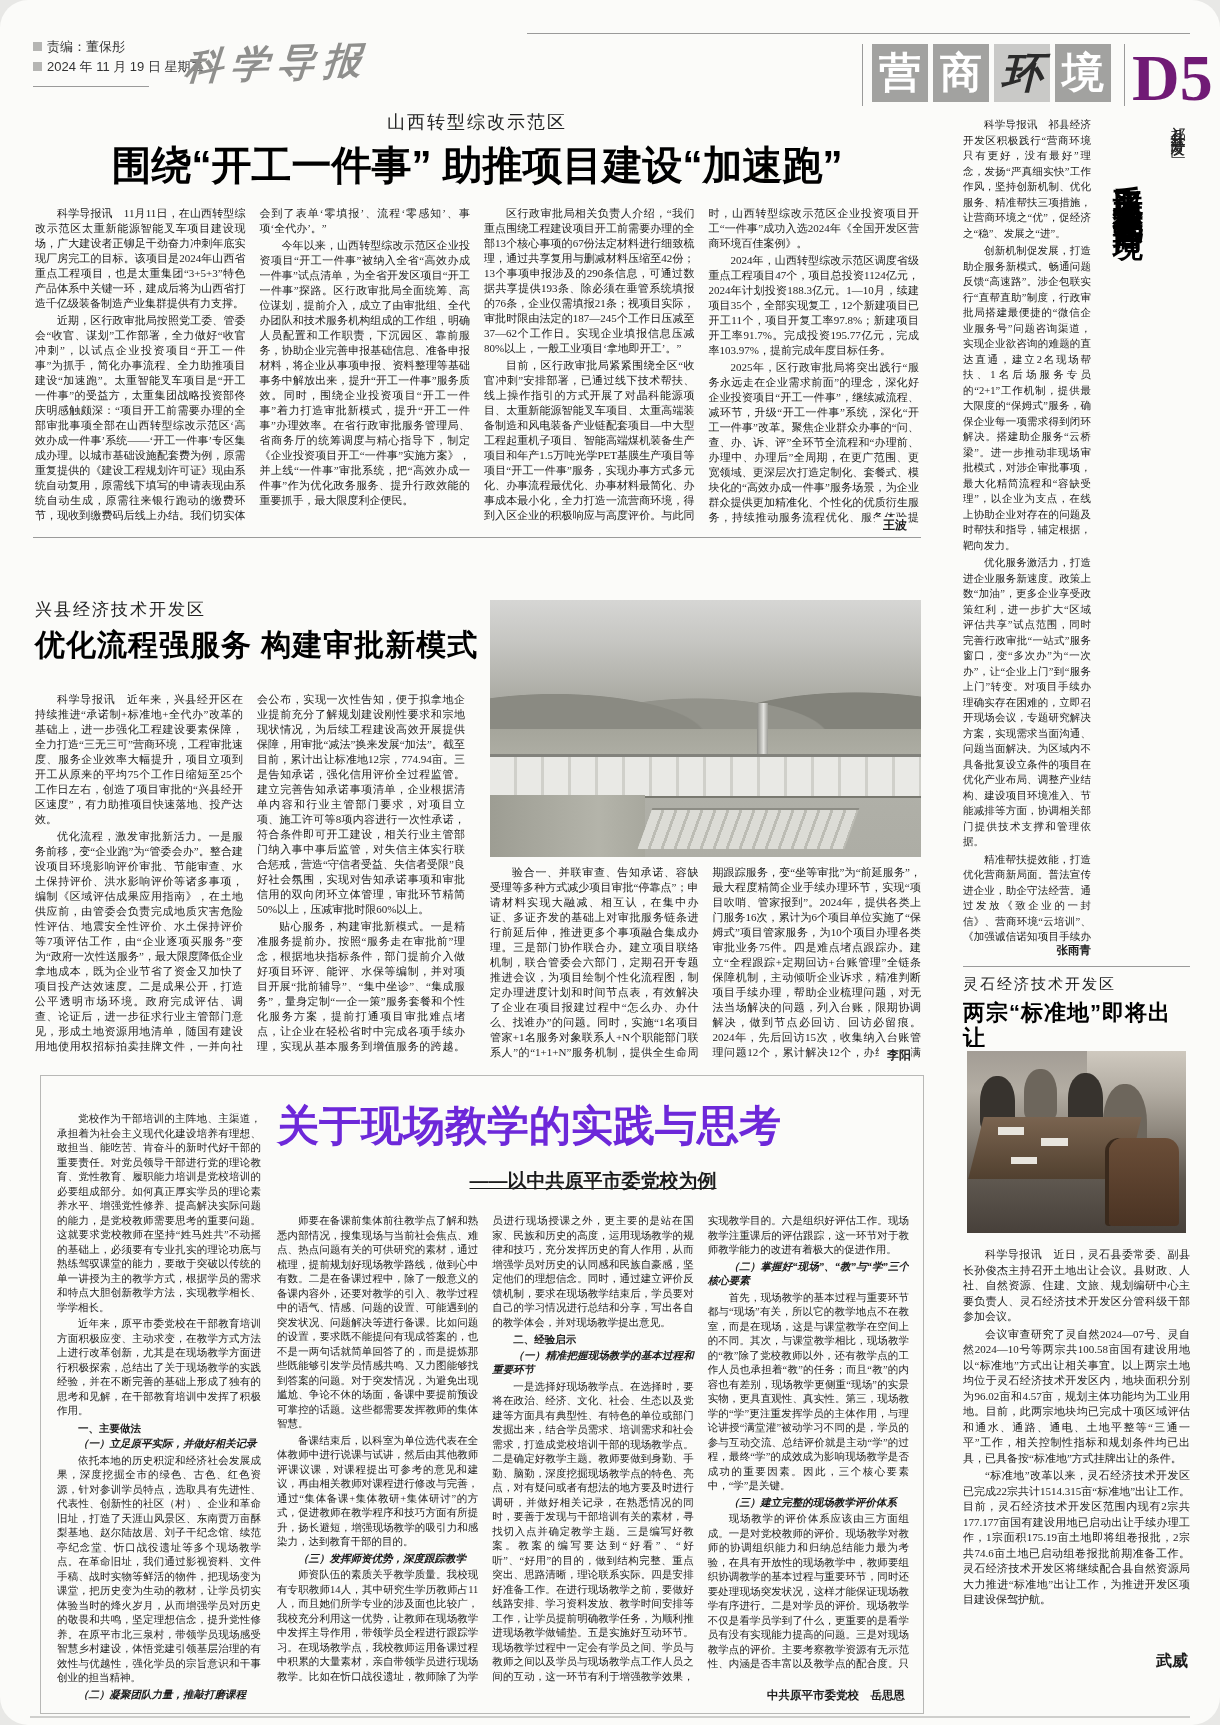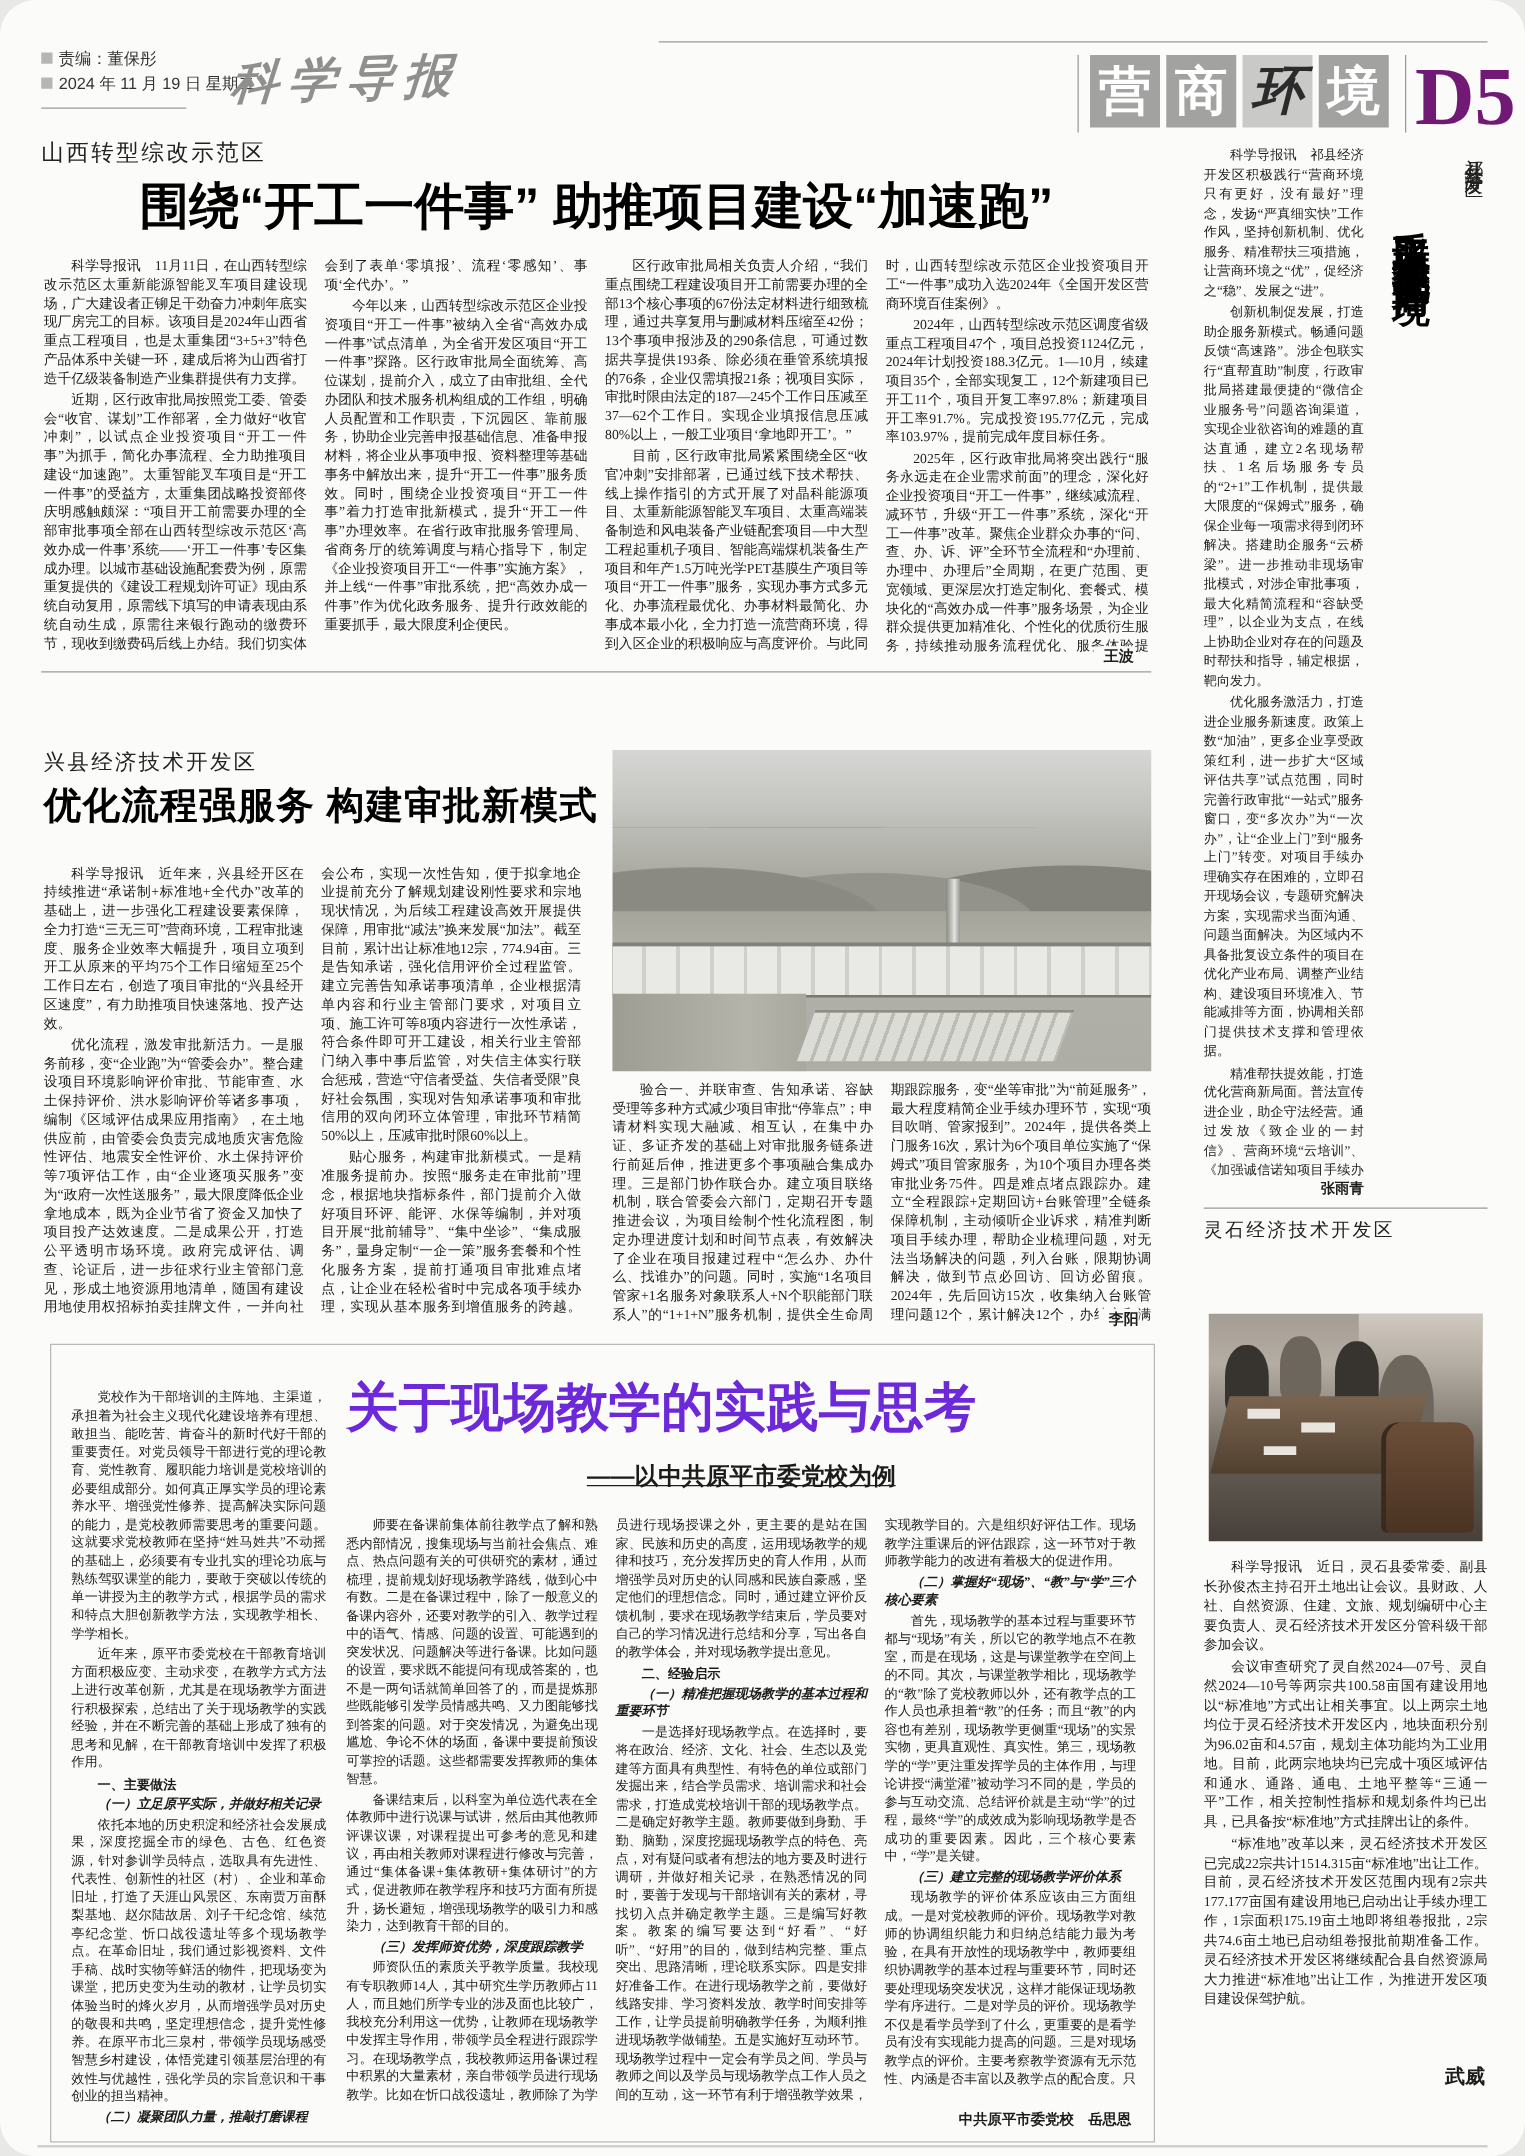--- a/index.html
+++ b/index.html
@@ -81,21 +81,21 @@
   <div class="abs masthead" style="left:185px;top:38px;">科学导报</div>
 
   <div class="abs vline" style="left:862px;top:44px;height:62px;"></div>
   <div class="abs" style="left:872px;top:44px;">
     <span class="secblock">营</span><span class="secblock">商</span><span class="secblock calli">环</span><span class="secblock">境</span>
   </div>
   <div class="abs vline" style="left:1124px;top:44px;height:62px;"></div>
   <div class="abs pageno" style="left:1132px;top:40px;">D5</div>
 
   <div class="abs" style="left:33px;top:110px;width:888px;height:428px;">
-    <div class="kicker" style="font-size:18px;">山西转型综改示范区</div>
+    <div class="kicker" style="text-align:center;font-size:18px;">山西转型综改示范区</div>
     <div class="hl" style="text-align:center;font-size:40px;margin-top:8px;">围绕“开工一件事” 助推项目建设“加速跑”</div>
     <div class="jus body-a1" style="position:absolute;left:2px;top:96px;width:884px;height:324px;">
         <p class="para">科学导报讯　11月11日，在山西转型综改示范区太重新能源智能叉车项目建设现场，广大建设者正铆足干劲奋力冲刺年底实现厂房完工的目标。该项目是2024年山西省重点工程项目，也是太重集团“3+5+3”特色产品体系中关键一环，建成后将为山西省打造千亿级装备制造产业集群提供有力支撑。</p>
         <p class="para">近期，区行政审批局按照党工委、管委会“收官、谋划”工作部署，全力做好“收官冲刺”，以试点企业投资项目“开工一件事”为抓手，简化办事流程、全力助推项目建设“加速跑”。太重智能叉车项目是“开工一件事”的受益方，太重集团战略投资部佟庆明感触颇深：“项目开工前需要办理的全部审批事项全部在山西转型综改示范区‘高效办成一件事’系统——‘开工一件事’专区集成办理。以城市基础设施配套费为例，原需重复提供的《建设工程规划许可证》现由系统自动复用，原需线下填写的申请表现由系统自动生成，原需往来银行跑动的缴费环节，现收到缴费码后线上办结。我们切实体会到了表单‘零填报’、流程‘零感知’、事项‘全代办’。”</p>
         <p class="para">今年以来，山西转型综改示范区企业投资项目“开工一件事”被纳入全省“高效办成一件事”试点清单，为全省开发区项目“开工一件事”探路。区行政审批局全面统筹、高位谋划，提前介入，成立了由审批组、全代办团队和技术服务机构组成的工作组，明确人员配置和工作职责，下沉园区、靠前服务，协助企业完善申报基础信息、准备申报材料，将企业从事项申报、资料整理等基础事务中解放出来，提升“开工一件事”服务质效。同时，围绕企业投资项目“开工一件事”着力打造审批新模式，提升“开工一件事”办理效率。在省行政审批服务管理局、省商务厅的统筹调度与精心指导下，制定《企业投资项目开工“一件事”实施方案》，并上线“一件事”审批系统，把“高效办成一件事”作为优化政务服务、提升行政效能的重要抓手，最大限度利企便民。</p>
         <p class="para">区行政审批局相关负责人介绍，“我们重点围绕工程建设项目开工前需要办理的全部13个核心事项的67份法定材料进行细致梳理，通过共享复用与删减材料压缩至42份；13个事项申报涉及的290条信息，可通过数据共享提供193条、除必须在垂管系统填报的76条，企业仅需填报21条；视项目实际，审批时限由法定的187—245个工作日压减至37—62个工作日。实现企业填报信息压减80%以上，一般工业项目‘拿地即开工’。”</p>
         <p class="para">目前，区行政审批局紧紧围绕全区“收官冲刺”安排部署，已通过线下技术帮扶、线上操作指引的方式开展了对晶科能源项目、太重新能源智能叉车项目、太重高端装备制造和风电装备产业链配套项目—中大型工程起重机子项目、智能高端煤机装备生产项目和年产1.5万吨光学PET基膜生产项目等项目“开工一件事”服务，实现办事方式多元化、办事流程最优化、办事材料最简化、办事成本最小化，全力打造一流营商环境，得到入区企业的积极响应与高度评价。与此同时，山西转型综改示范区企业投资项目开工“一件事”成功入选2024年《全国开发区营商环境百佳案例》。</p>
         <p class="para">2024年，山西转型综改示范区调度省级重点工程项目47个，项目总投资1124亿元，2024年计划投资188.3亿元。1—10月，续建项目35个，全部实现复工，12个新建项目已开工11个，项目开复工率97.8%；新建项目开工率91.7%。完成投资195.77亿元，完成率103.97%，提前完成年度目标任务。</p>
         <p class="para">2025年，区行政审批局将突出践行“服务永远走在企业需求前面”的理念，深化好企业投资项目“开工一件事”，继续减流程、减环节，升级“开工一件事”系统，深化“开工一件事”改革。聚焦企业群众办事的“问、查、办、诉、评”全环节全流程和“办理前、办理中、办理后”全周期，在更广范围、更宽领域、更深层次打造定制化、套餐式、模块化的“高效办成一件事”服务场景，为企业群众提供更加精准化、个性化的优质衍生服务，持续推动服务流程优化、服务体验提升，让“高效办成一件事”功能更强、体验更佳、口碑更好、品牌更响。</p>
       </div>
@@ -164,20 +164,21 @@
       </div>
     <div class="byline" style="position:absolute;left:0;top:848px;width:128px;text-align:right;font-size:11.5px;background:#fbfbf9;">张雨青</div>
     <div class="vert hl" style="position:absolute;left:136px;top:66px;height:520px;width:58px;font-size:30px;letter-spacing:4px;line-height:58px;">采取三项措施优化营商环境</div>
     <div class="vert kicker" style="position:absolute;left:200px;top:20px;height:180px;width:24px;font-size:15px;letter-spacing:3px;">祁县经济开发区</div>
   </div>
 
   <div class="abs rule" style="left:963px;top:966px;width:227px;height:1px;"></div>
 
   <div class="abs" style="left:963px;top:975px;width:227px;height:728px;">
     <div class="kicker" style="font-size:15px;">灵石经济技术开发区</div>
+    <div class="hl" style="font-size:22px;margin-top:6px;letter-spacing:1px;">两宗“标准地”即将出让</div>
 
     <div class="photo2" style="position:absolute;left:4px;top:76px;width:219px;height:182px;">
       <div class="p2-light"></div>
       <div class="p2-person" style="left:6%;top:14%;width:16%;height:30%;"></div>
       <div class="p2-person lite" style="left:26%;top:10%;width:15%;height:28%;"></div>
       <div class="p2-person" style="left:46%;top:12%;width:16%;height:30%;"></div>
       <div class="p2-person lite" style="left:62%;top:18%;width:20%;height:46%;"></div>
       <div class="p2-table"></div>
       <div class="p2-paper" style="left:14%;top:42%;"></div>
       <div class="p2-paper" style="left:34%;top:48%;"></div>

